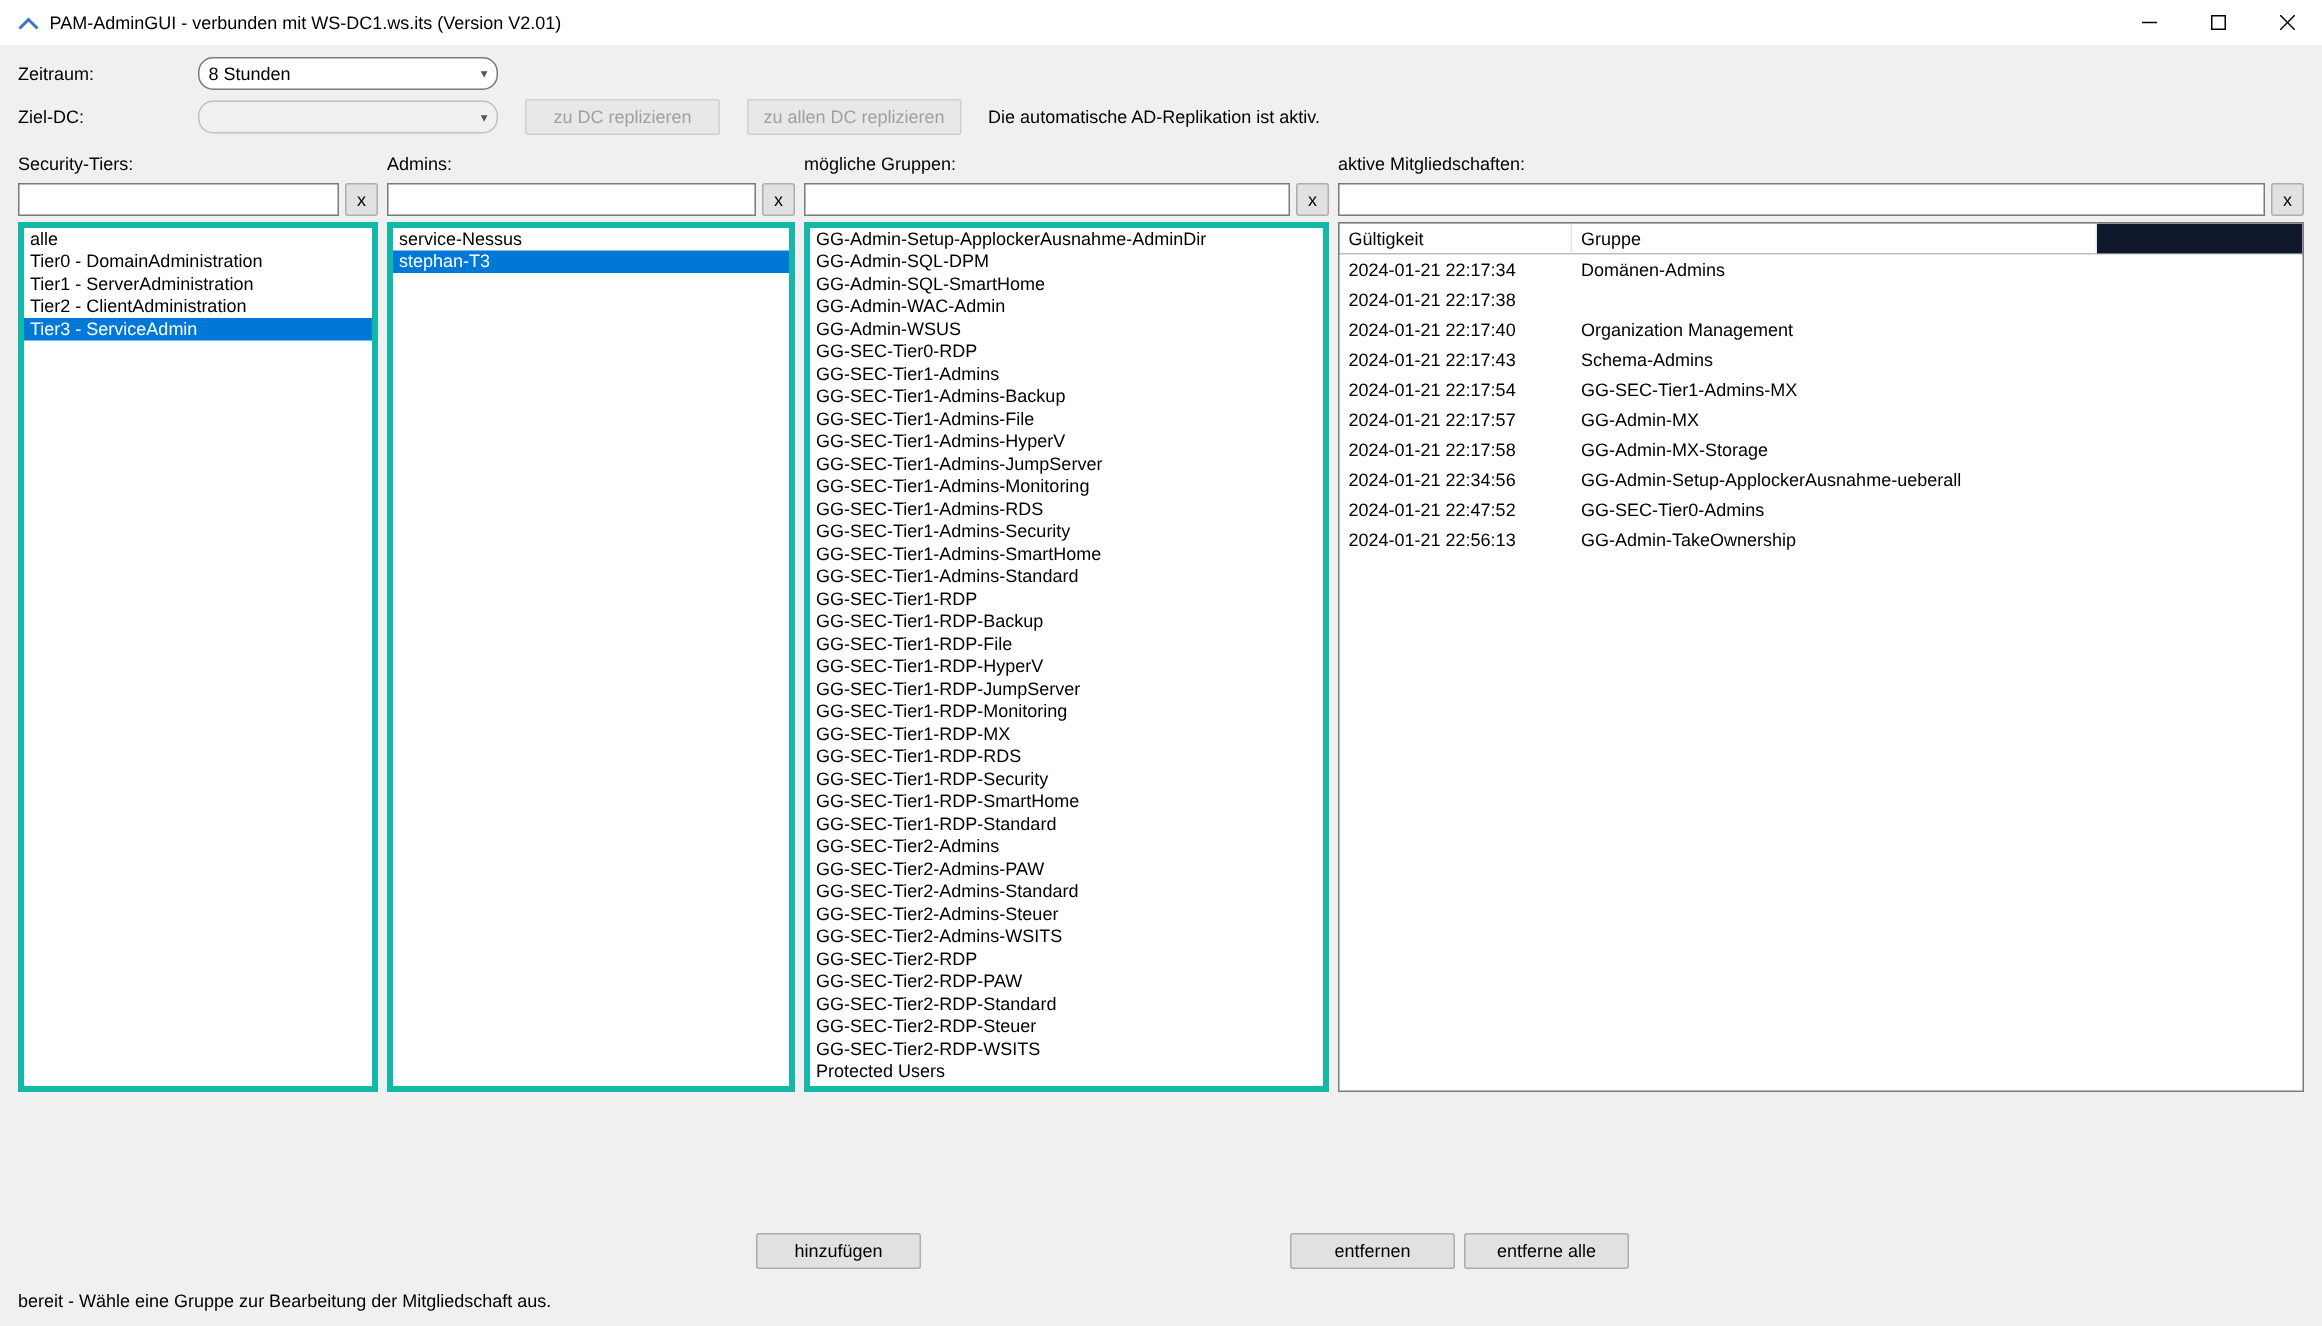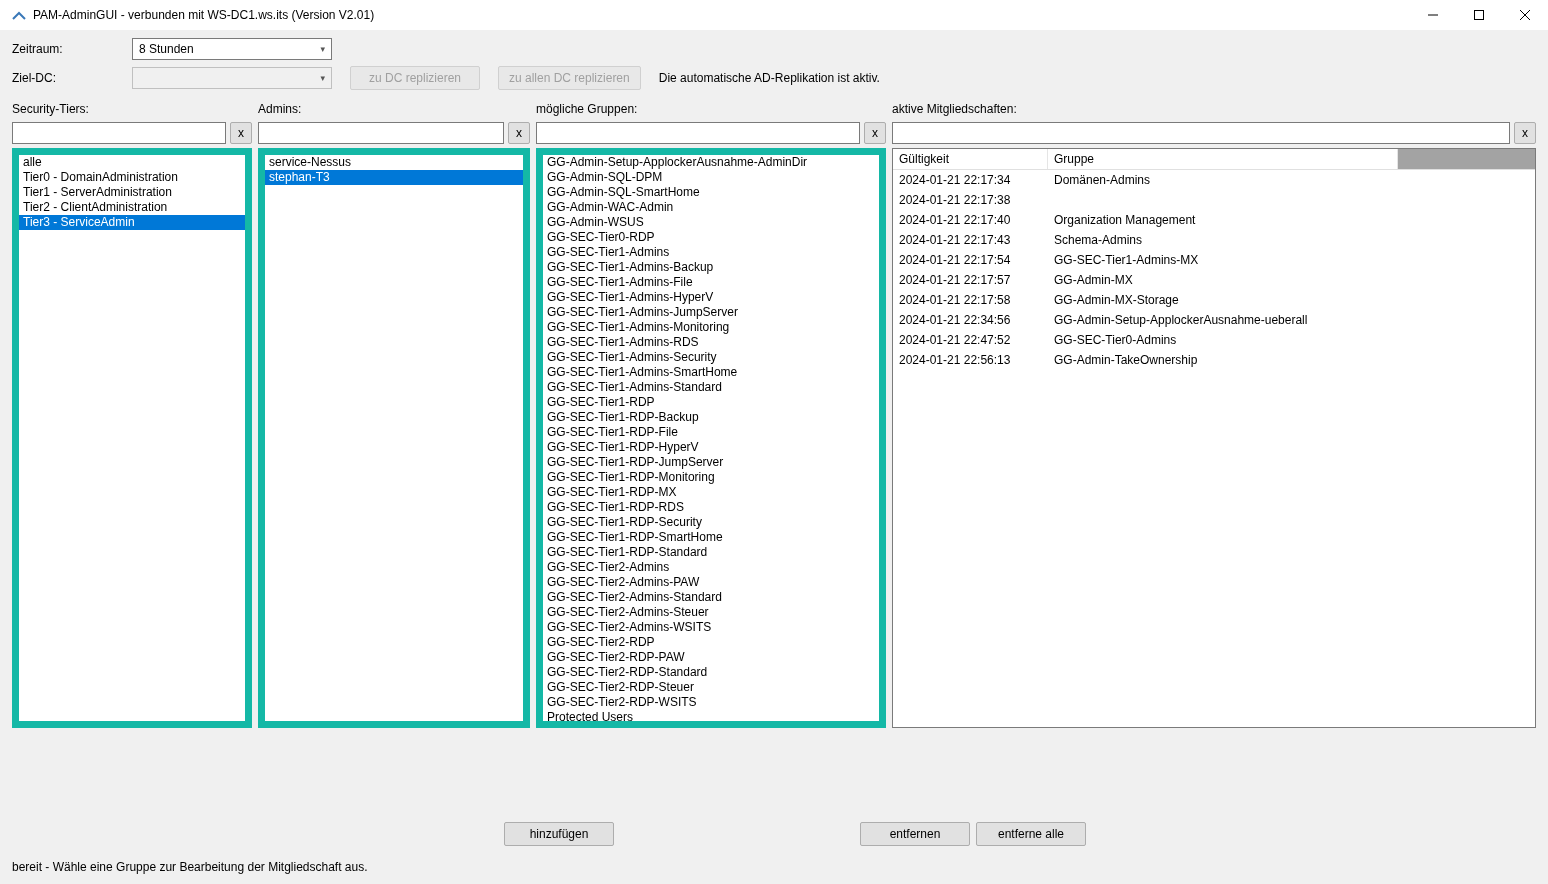--- a/index.html
+++ b/index.html
@@ -50,21 +50,21 @@
   }
   .top-row .lbl { width: 120px; }
   .combo {
     width: 200px;
     height: 22px;
     border: 1px solid #7a7a7a;
     background: #fff;
     display: flex;
     align-items: center;
     padding: 0 6px;
-    border-radius: 0;
+    border-radius: 10px;
     position: relative;
   }
   .combo .arrow {
     position: absolute; right: 6px; top: 50%;
     transform: translateY(-50%);
     font-size: 9px; color: #555;
   }
   .combo.disabled { background: #f0f0f0; border-color: #c0c0c0; }
   .top-row .btn {
     margin-left: 18px;
@@ -102,21 +102,21 @@
   }
   .clear-btn {
     width: 22px; height: 22px;
     border: 1px solid #adadad;
     background: #e1e1e1;
     display: flex; align-items: center; justify-content: center;
     border-radius: 2px;
     font-size: 12px;
   }
   .listbox {
-    border: 7px solid #14b8a6;
+    border: 4px solid #14b8a6;
     background: #fff;
     overflow-y: auto;
     height: 580px;
     position: relative;
   }
   .listbox .item {
     padding: 0 4px;
     line-height: 15px;
     white-space: nowrap;
   }
@@ -130,21 +130,21 @@
   }
 
   .table-wrap {
     border: 1px solid #7a7a7a;
     background: #fff;
     height: 580px;
     overflow: auto;
   }
   .table-head {
     display: flex;
-    background: #a3a3a3;
+    background: #0f172a;
     border-bottom: 1px solid #e0e0e0;
     align-items: center;
   }
   .th {
     padding: 3px 6px;
     background: #fff;
     border-right: 1px solid #e5e5e5;
     font-weight: normal;
   }
   .th-g { width: 155px; }

